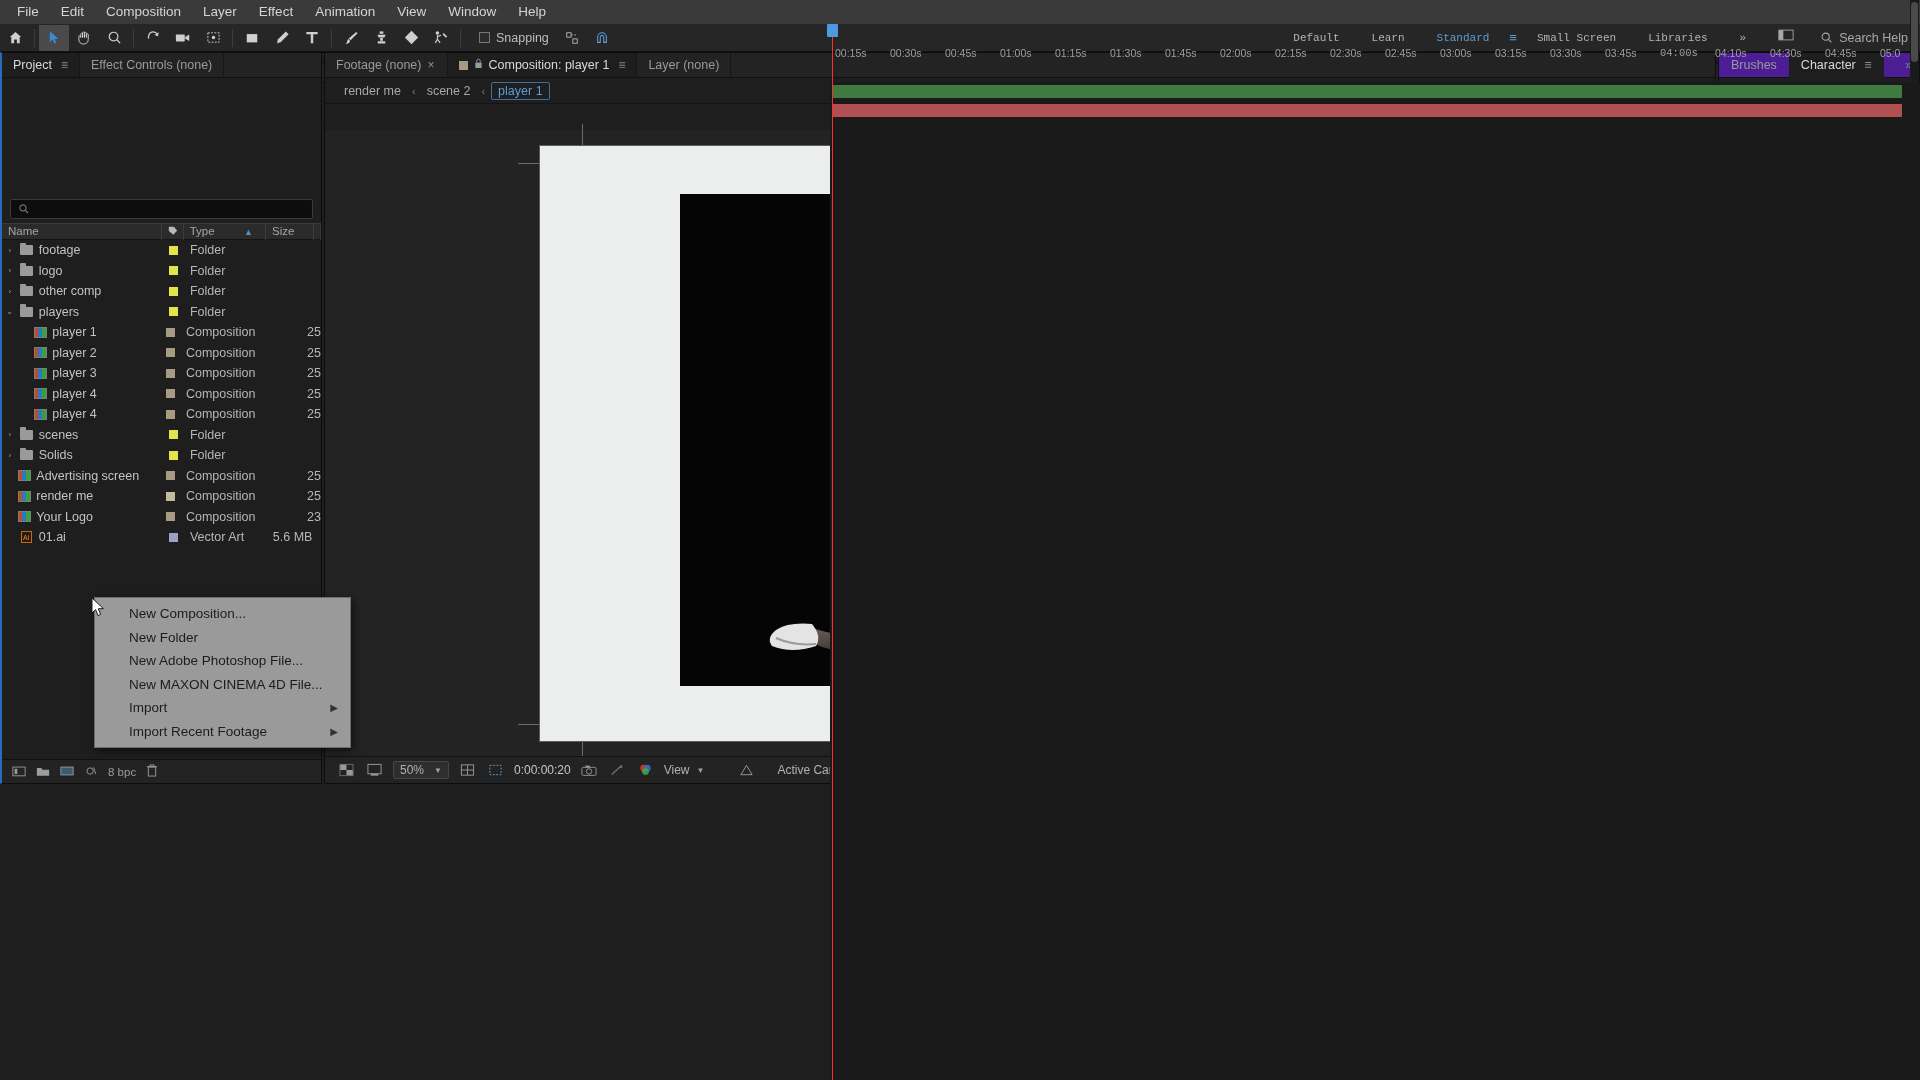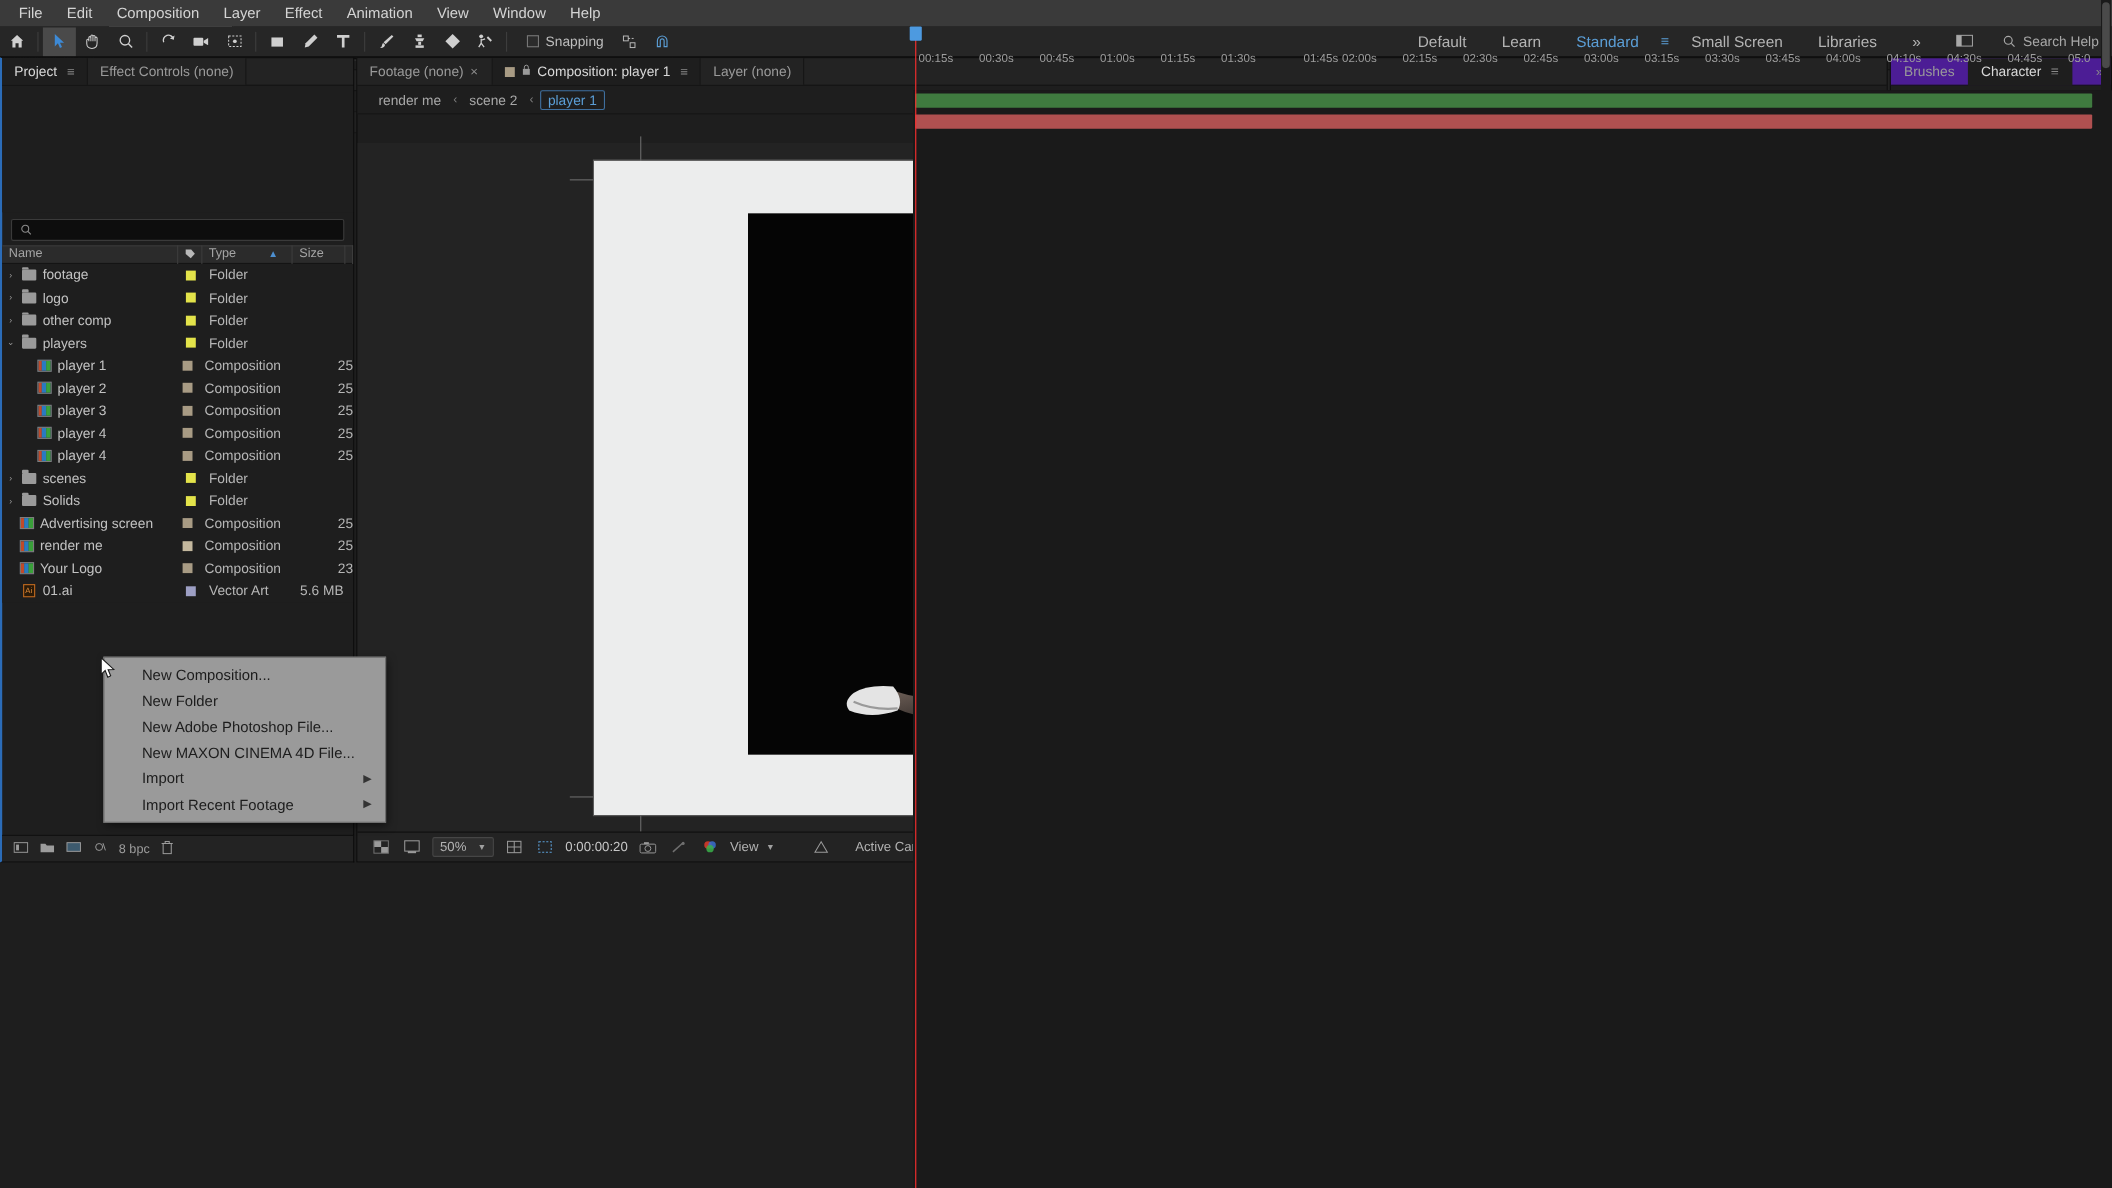--- a/index.html
+++ b/index.html
@@ -20,21 +20,21 @@
   .toolbar { position:absolute; left:0; top:24px; width:1920px; height:28px;
     background:#262626; border-bottom:1px solid #111; display:flex; align-items:center; }
   .tool { width:30px; height:26px; display:flex; align-items:center; justify-content:center;
     color:#c9c9c9; font-size:14px; position:relative; }
   .tool.active { background:#4a4a4a; }
   .tool svg { display:block; }
   .tb-sep { width:1px; height:18px; background:#3d3d3d; margin:0 4px; }
   .snapbox { display:flex; align-items:center; gap:6px; margin-left:14px; color:#bdbdbd; font-size:12.5px; }
   .snapchk { width:11px; height:11px; border:1px solid #777; background:#2b2b2b; }
   .ws { display:flex; align-items:center; gap:0; margin-left:auto; }
-  .ws-item { padding:0 16px; height:28px; line-height:28px; font-size:14px; color:#b4b4b4; }
+  .ws-item { padding:0 16px; height:28px; line-height:28px; font-size:11px; color:#b4b4b4;font-family:Liberation Mono, monospace; }
   .ws-item.sel { color:#5b9ed6; }
   .ws-burger { color:#5b9ed6; padding:0 4px; font-size:13px; }
   .search-help { display:flex; align-items:center; gap:6px; margin-left:10px; margin-right:12px;
     color:#a8a8a8; font-size:12.5px; }
 
   
   .panel { position:absolute; background:#1e1e1e; }
   .panel-tabs { height:25px; background:#232323; display:flex; align-items:stretch;
     border-bottom:1px solid #111; }
   .ptab { display:flex; align-items:center; gap:6px; padding:0 11px; font-size:12.5px;
@@ -1252,30 +1252,30 @@
         </div>
       </div>
 
     <div class="tl-ruler" id="tlRuler">
         <span class="tk" style="left: 5px;">00:15s</span>
         <span class="tk" style="left: 60px;">00:30s</span>
         <span class="tk" style="left: 115px;">00:45s</span>
         <span class="tk" style="left: 170px;">01:00s</span>
         <span class="tk" style="left: 225px;">01:15s</span>
         <span class="tk" style="left: 280px;">01:30s</span>
-        <span class="tk" style="left: 355px;">01:45s</span>
+        <span class="tk" style="left: 335px;">01:45s</span>
         <span class="tk" style="left: 390px;">02:00s</span>
         <span class="tk" style="left: 445px;">02:15s</span>
         <span class="tk" style="left: 500px;">02:30s</span>
         <span class="tk" style="left: 555px;">02:45s</span>
         <span class="tk" style="left: 610px;">03:00s</span>
         <span class="tk" style="left: 665px;">03:15s</span>
         <span class="tk" style="left: 720px;">03:30s</span>
         <span class="tk" style="left: 775px;">03:45s</span>
-        <span class="tk" style="left: 830px;">04:00s</span>
+        <span class="tk" style="left: 830px; font-family: Liberation Mono, monospace;">04:00s</span>
         <span class="tk" style="left: 885px;">04:10s</span>
         <span class="tk" style="left: 940px;">04:30s</span>
         <span class="tk" style="left: 995px;">04:45s</span>
         <span class="tk" style="left: 1050px;">05:0</span>
       </div>
 
     <div class="tl-track-area" id="trackArea">
         <div class="bar" style="top: 3px; background: rgb(63, 122, 63);"></div>
         <div class="bar" style="top: 22px; background: rgb(176, 80, 80);"></div>
       </div>

